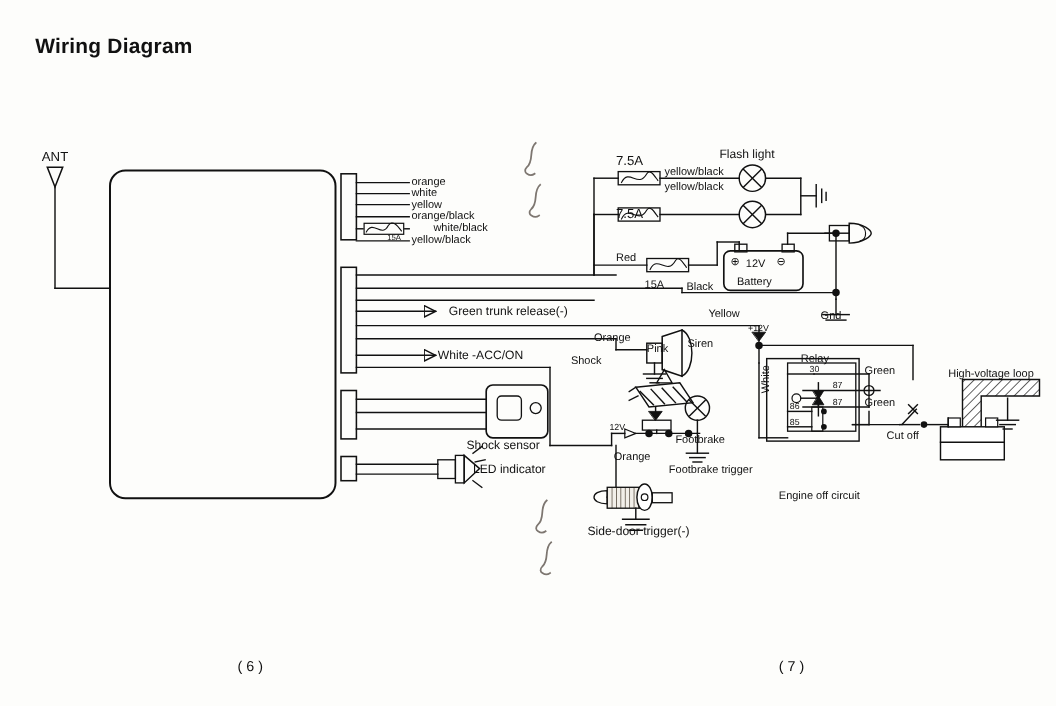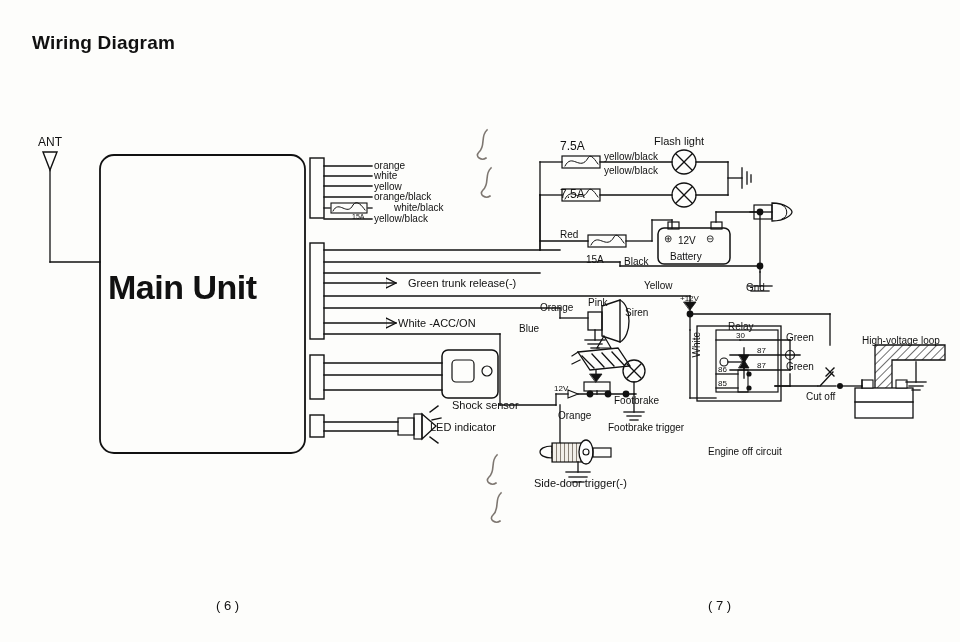--- a/index.html
+++ b/index.html
@@ -324,21 +324,20 @@
       <g stroke="#7d7670" stroke-width="1.6">
         <path d="M487,130 C480,136 486,146 479,152 C474,157 482,161 486,158"></path>
         <path d="M491,168 C484,174 490,184 483,190 C478,195 486,199 490,196"></path>
         <path d="M497,455 C490,461 496,471 489,477 C484,482 492,486 496,483"></path>
         <path d="M501,493 C494,499 500,509 493,515 C488,520 496,524 500,521"></path>
       </g>
 
     </g>
   </svg>
 
-  <div class="mainunit">Main Unit</div>
   <div class="lbl s12" style="left:38px;top:136px;text-align:center;">ANT</div>
 
   <div class="lbl s10" style="left:374px;top:161px;">orange</div>
   <div class="lbl s10" style="left:374px;top:171px;">white</div>
   <div class="lbl s10" style="left:374px;top:182px;">yellow</div>
   <div class="lbl s10" style="left:374px;top:192px;">orange/black</div>
   <div class="lbl s10" style="left:374px;top:203px;margin-left:20px;">white/black</div>
   <div class="lbl s10" style="left:374px;top:214px;">yellow/black</div>
   <div class="lbl tiny" style="left:352px;top:213px;">15A</div>
 
@@ -355,25 +354,25 @@
   <div class="lbl s10" style="left:586px;top:255px;">15A</div>
   <div class="lbl s10" style="left:624px;top:257px;">Black</div>
   <div class="lbl s10" style="left:664px;top:234px;">⊕</div>
   <div class="lbl s10" style="left:678px;top:236px;">12V</div>
   <div class="lbl s10" style="left:706px;top:234px;">⊖</div>
   <div class="lbl s10" style="left:670px;top:252px;">Battery</div>
   <div class="lbl s10" style="left:746px;top:283px;">Gnd</div>
 
   <div class="lbl s10" style="left:644px;top:281px;">Yellow</div>
   <div class="lbl s10" style="left:540px;top:303px;">Orange</div>
-  <div class="lbl s10" style="left:588px;top:298px;">Pink</div>
-  <div class="lbl s10" style="left:519px;top:324px;">Blue</div>
+  <div class="lbl s10" style="left:588px;top:313px;">Pink</div>
+  <div class="lbl s10" style="left:519px;top:324px;">Shock</div>
   <div class="lbl s10" style="left:625px;top:308px;">Siren</div>
 
-  <div class="lbl" style="left:452px;top:400px;text-align:right;">Shock sensor</div>
+  <div class="lbl" style="left:424px;top:400px;text-align:right;">Shock sensor</div>
   <div class="lbl" style="left:430px;top:422px;">LED indicator</div>
 
   <div class="lbl s10" style="left:614px;top:356px;margin-top:40px;">Footbrake</div>
   <div class="lbl s8" style="left:554px;top:385px;">12V</div>
   <div class="lbl s10" style="left:558px;top:411px;">Orange</div>
   <div class="lbl s10" style="left:608px;top:423px;">Footbrake trigger</div>
 
   <div class="lbl" style="left:534px;top:478px;">Side-door  trigger(-)</div>
 
   <div class="lbl s10" style="left:728px;top:322px;">Relay</div>

